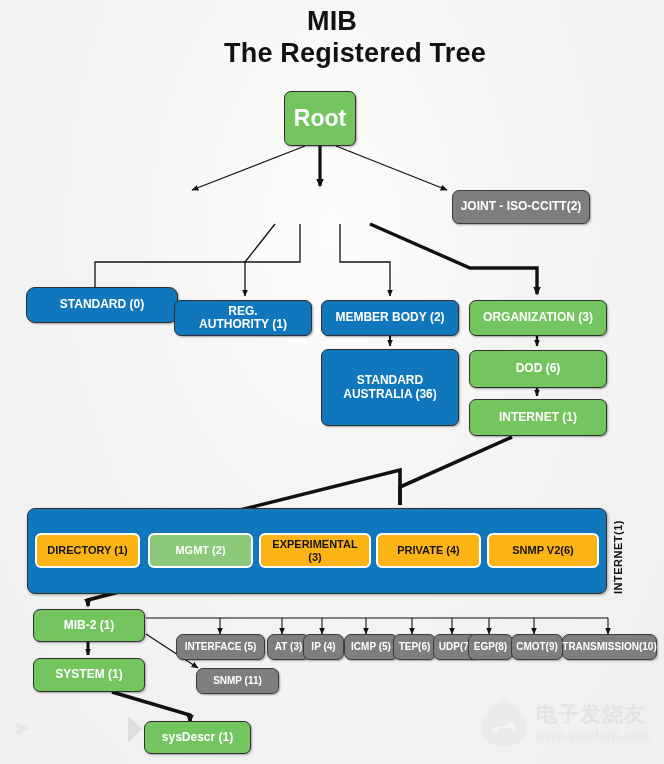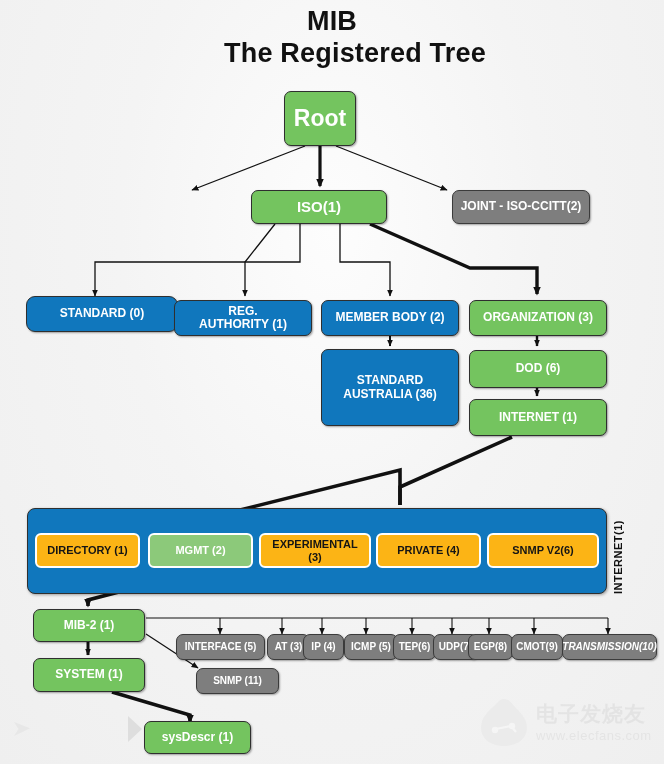--- a/index.html
+++ b/index.html
@@ -145,25 +145,24 @@
     <path d="M489,618 L489,634" stroke="#111" stroke-width="1.1" fill="none" marker-end="url(#ar-thin)"></path>
     <path d="M534,618 L534,634" stroke="#111" stroke-width="1.1" fill="none" marker-end="url(#ar-thin)"></path>
     <path d="M608,618 L608,634" stroke="#111" stroke-width="1.1" fill="none" marker-end="url(#ar-thin)"></path>
 
     <path d="M112,692 L190,715 L190,722" stroke="#111" stroke-width="3.6" fill="none" marker-end="url(#ar-thick)"></path>
   </svg>
 
   <div class="node green root-label" style="left:284px;top:91px;width:72px;height:55px;">Root</div>
 
 
-  <div class="node green f15" style="left:251px;top:190px;width:136px;height:34px;">ISO(1)</div>
 
   <div class="node gray f12" style="left:452px;top:190px;width:138px;height:34px;">JOINT - ISO-CCITT(2)</div>
 
-  <div class="node blue f12" style="left:26px;top:296px;width:152px;height:36px;border-radius:9px;">STANDARD (0)</div>
+  <div class="node blue f12" style="left:26px;top:287px;width:152px;height:36px;border-radius:9px;">STANDARD (0)</div>
 
   <div class="node blue f12" style="left:174px;top:300px;width:138px;height:36px;">REG.
 AUTHORITY (1)</div>
 
   <div class="node blue f12" style="left:321px;top:300px;width:138px;height:36px;">MEMBER BODY (2)</div>
 
   <div class="node green f12" style="left:469px;top:300px;width:138px;height:36px;">ORGANIZATION (3)</div>
 
   <div class="node blue f12" style="left:321px;top:349px;width:138px;height:77px;">STANDARD
 AUSTRALIA (36)</div>
@@ -190,21 +189,21 @@
   <div class="node gray f10" style="left:196px;top:668px;width:83px;height:23px;">SNMP (11)</div>
 
   <div class="node gray f10" style="left:176px;top:634px;width:89px;height:22px;">INTERFACE (5)</div>
   <div class="node gray f10" style="left:267px;top:634px;width:43px;height:22px;">AT (3)</div>
   <div class="node gray f10" style="left:303px;top:634px;width:41px;height:22px;">IP (4)</div>
   <div class="node gray f10" style="left:344px;top:634px;width:54px;height:22px;">ICMP (5)</div>
   <div class="node gray f10" style="left:393px;top:634px;width:43px;height:22px;">TEP(6)</div>
   <div class="node gray f10" style="left:433px;top:634px;width:45px;height:22px;">UDP(7)</div>
   <div class="node gray f10" style="left:468px;top:634px;width:45px;height:22px;">EGP(8)</div>
   <div class="node gray f10" style="left:511px;top:634px;width:52px;height:22px;">CMOT(9)</div>
-  <div class="node gray f10" style="left:562px;top:634px;width:95px;height:22px;font-style:italic;">TRANSMISSION(10)</div>
+  <div class="node gray f10" style="left:562px;top:634px;width:95px;height:22px;">TRANSMISSION(10)</div>
 
   <div class="ghost-a"></div>
   <div class="ghost-b"></div>
 
   <div class="watermark">
     <svg class="wm-mark" viewBox="0 0 52 52">
       <path d="M26 3c6 0 8 5 12 9 7 7 11 12 11 20 0 11-10 18-23 18S3 43 3 32C3 20 12 14 17 9c4-4 5-6 9-6z" fill="#e6e6e6"></path>
       <circle cx="17" cy="34" r="3.2" fill="#fafafa"></circle>
       <circle cx="34" cy="30" r="3.2" fill="#fafafa"></circle>
       <path d="M18 33 L33 30" stroke="#fafafa" stroke-width="2.2" fill="none"></path>

